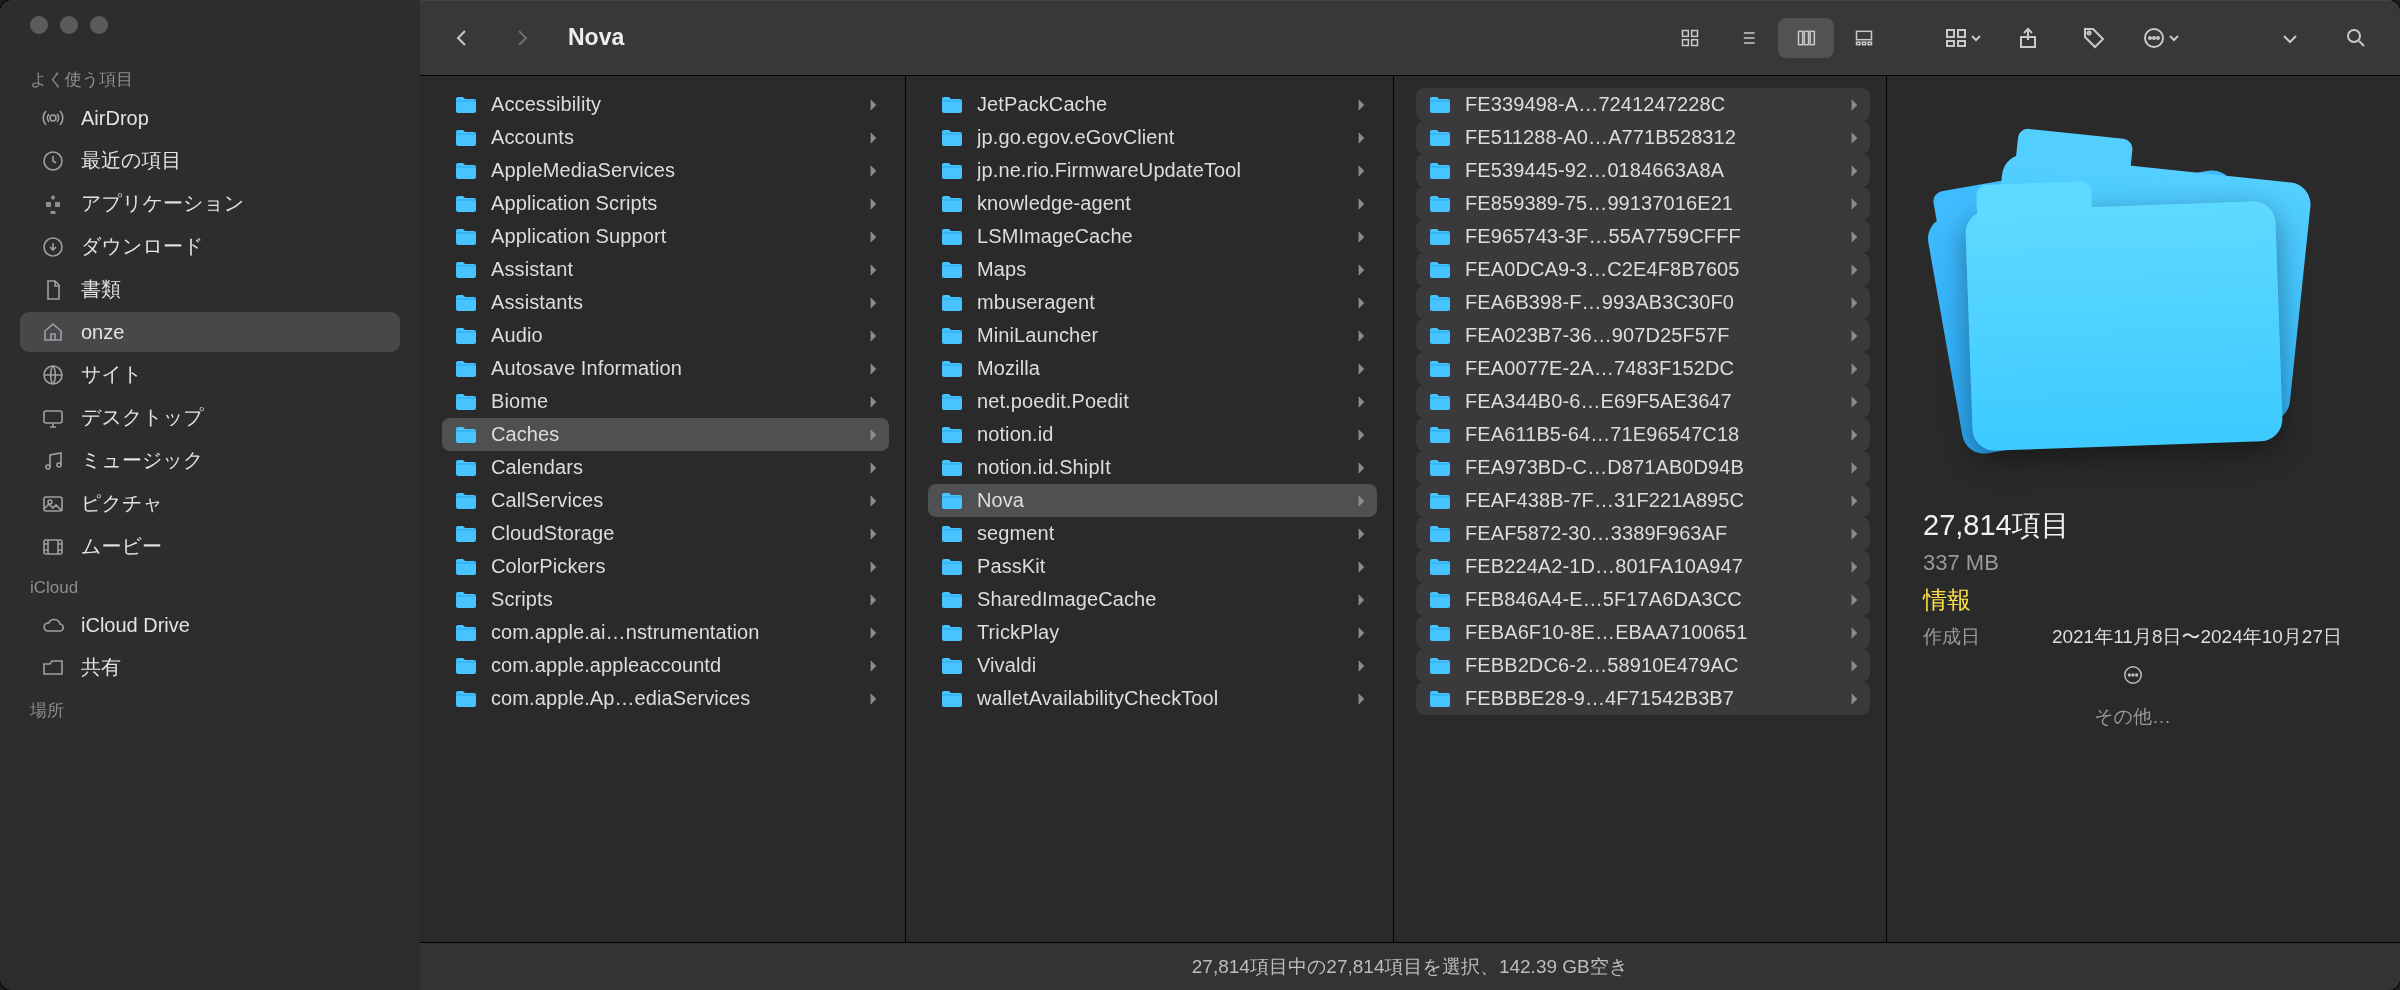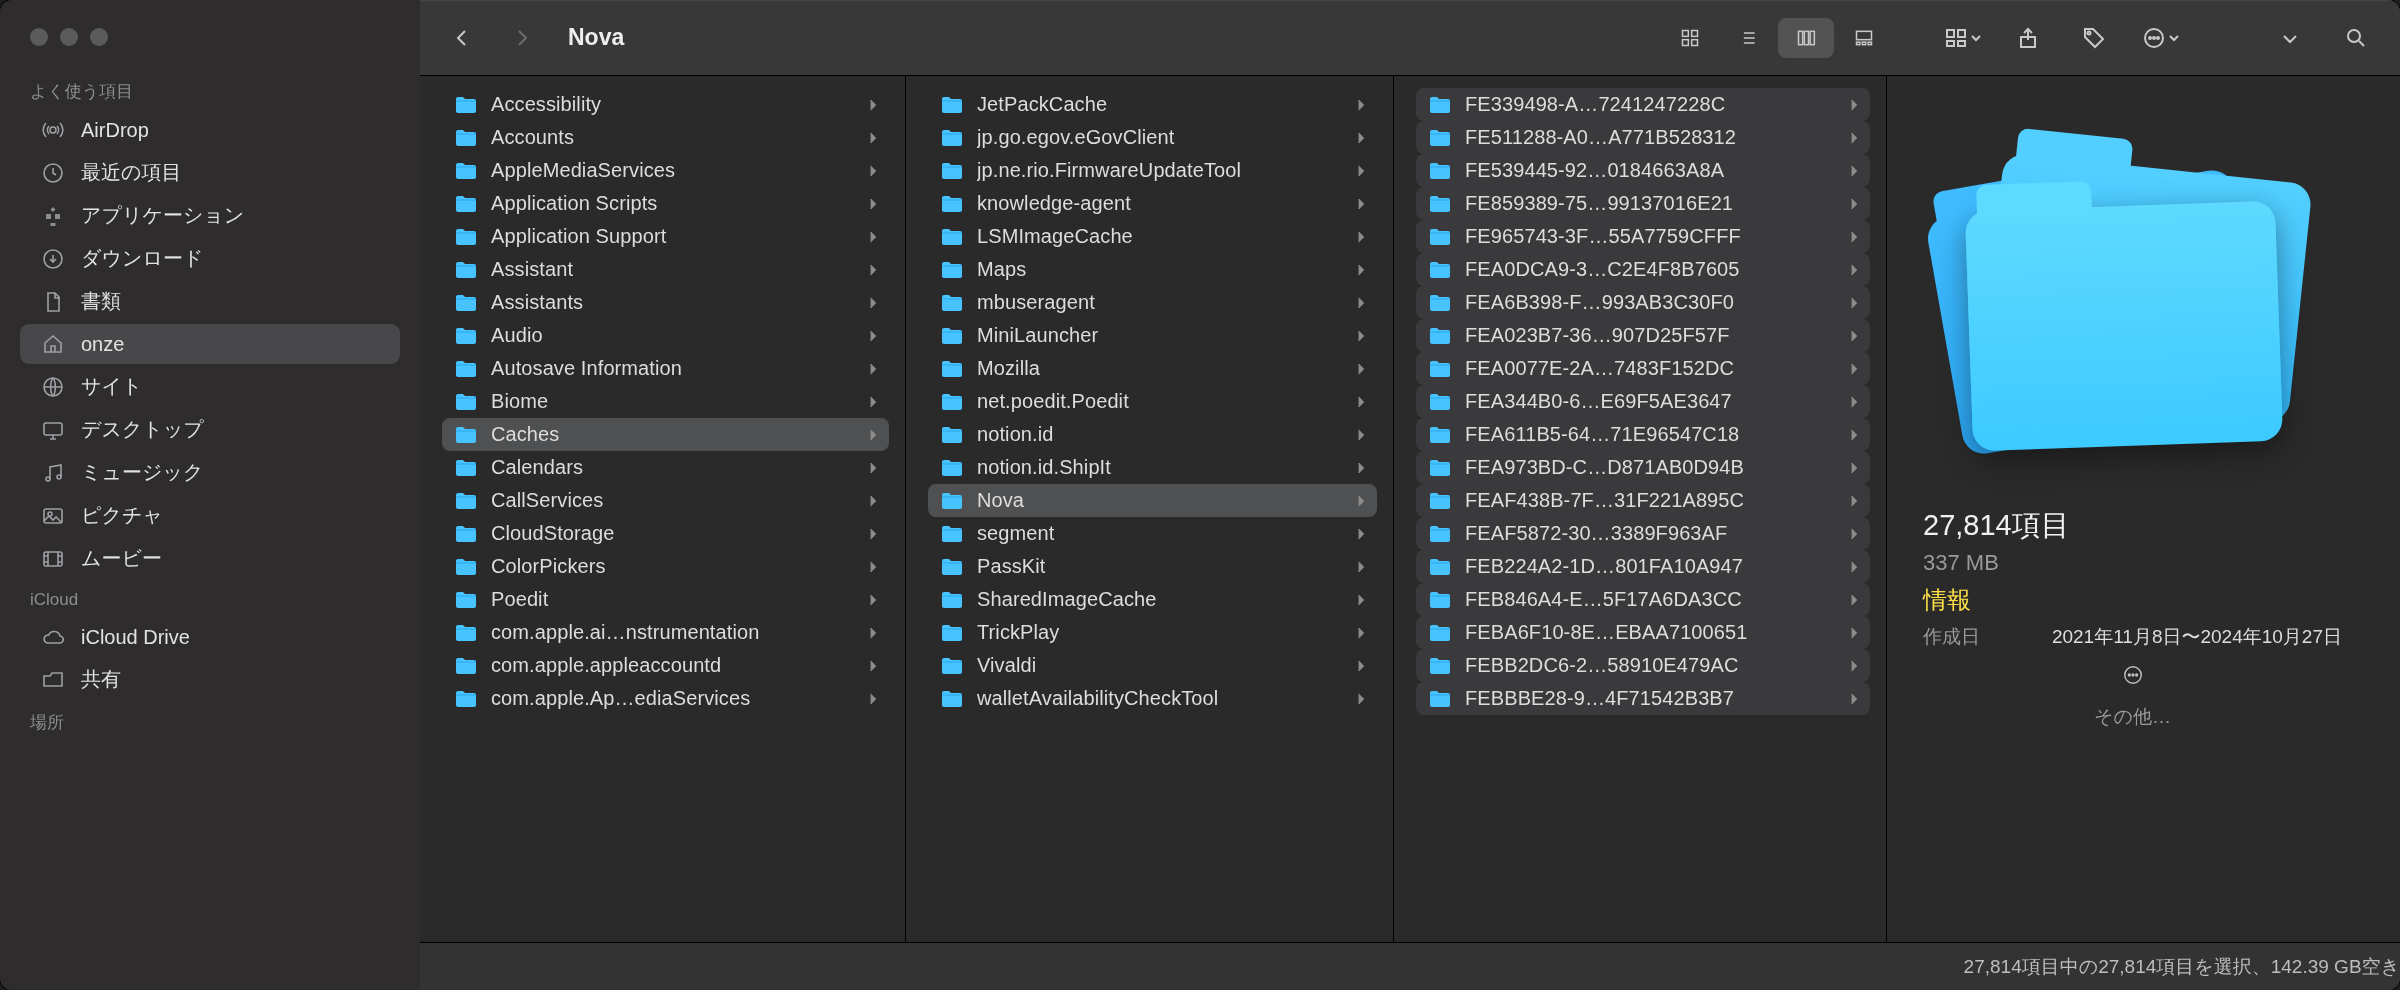--- a/index.html
+++ b/index.html
@@ -14,21 +14,21 @@
 }
 .window { display: flex; flex-direction: column; height: 100%; border-radius: 12px; overflow: hidden; box-shadow: 0 0 0 1px #000; }
 .main-row { display: flex; flex: 1; min-height: 0; }
 
 
 .sidebar {
   width: 420px;
   background: #2e2c2d;
   display: flex;
   flex-direction: column;
-  padding-top: 28px;
+  padding-top: 16px;
 }
 .traffic { display: flex; gap: 12px; padding: 0 0 24px 30px; }
 .dot { width: 18px; height: 18px; border-radius: 50%; }
 .dot.close { background: #5c5b5c; }
 .dot.min { background: #5c5b5c; }
 .dot.max { background: #5c5b5c; }
 .side-header {
   font-size: 17px; color: #8e8e8e; padding: 10px 30px 6px;
 }
 .side-item {
@@ -119,21 +119,21 @@
 .pv-row { display: flex; justify-content: space-between; width: 100%; padding: 8px 6px 0; font-size: 19px;}
 .pv-row .k { color: #9a9a9a; }
 .pv-row .v { color: #ddd; }
 .pv-more { margin-top: 14px; color:#bfbfbf; display:flex; align-items:center; gap:8px;}
 .pv-other { margin-top: 18px; color: #9a9a9a; font-size: 19px;}
 
 
 .statusbar {
   height: 48px; background: #333;
   border-top: 1px solid #000;
-  display: flex; align-items: center; justify-content: flex-end;
+  display: flex; align-items: center; justify-content: center;
   color: #bdbdbd; font-size: 19px;
 }
 
 
 .col .row .label { letter-spacing: .1px; }
 </style>
 </head>
 <body>
 
 <div class="window">
@@ -517,21 +517,21 @@
               <span class="label">ColorPickers</span>
               <span class="chev"><svg viewBox="0 0 10 10">
                   <path d="M3 1l4 4-4 4"></path>
                 </svg></span>
             </div>
             <div class="row">
               <span class="folder-icn"><svg viewBox="0 0 24 20">
                   <path d="M2 4a2 2 0 0 1 2-2h5l2 2h9a2 2 0 0 1 2 2v10a2 2 0 0 1-2 2H4a2 2 0 0 1-2-2V4z" fill="#47c3ff"></path>
                   <path d="M2 6h20" stroke="#2aa7e8" stroke-width="1"></path>
                 </svg></span>
-              <span class="label">Poedit</span>
+              <span class="label">Scripts</span>
               <span class="chev"><svg viewBox="0 0 10 10">
                   <path d="M3 1l4 4-4 4"></path>
                 </svg></span>
             </div>
             <div class="row">
               <span class="folder-icn"><svg viewBox="0 0 24 20">
                   <path d="M2 4a2 2 0 0 1 2-2h5l2 2h9a2 2 0 0 1 2 2v10a2 2 0 0 1-2 2H4a2 2 0 0 1-2-2V4z" fill="#47c3ff"></path>
                   <path d="M2 6h20" stroke="#2aa7e8" stroke-width="1"></path>
                 </svg></span>
               <span class="label">com.apple.ai…nstrumentation</span>

